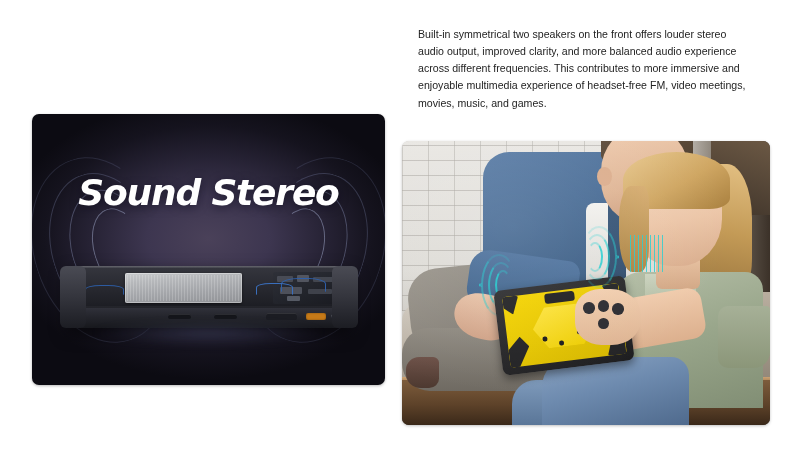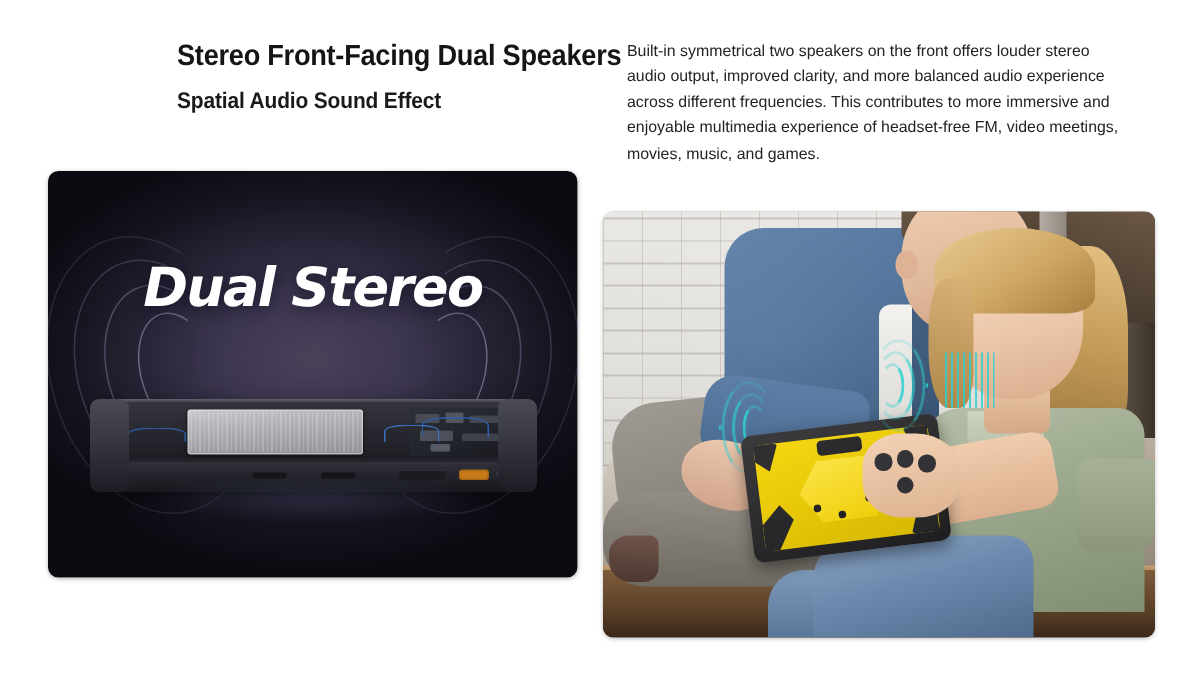--- a/index.html
+++ b/index.html
@@ -315,24 +315,20 @@
     background: repeating-linear-gradient(90deg, rgba(34,206,208,0.9) 0 1.5px, transparent 1.5px 4px);
     opacity: 0.9; }
   .photo-soft { position: absolute; inset: 0; pointer-events: none;
     background: radial-gradient(ellipse at 30% 30%, rgba(255,255,255,0.10), transparent 60%); }
 </style>
 </head>
 <body>
 
 <div class="page">
 
-  <div class="heading-block">
-    <div class="title">Stereo Front-Facing Dual Speakers</div>
-    <div class="subtitle">Spatial Audio Sound Effect</div>
-  </div>
 
   <p class="body-copy">Built-in symmetrical two speakers on the front offers louder stereo audio output, improved clarity, and more balanced audio experience across different frequencies. This contributes to more immersive and enjoyable multimedia experience of headset-free FM, video meetings, movies, music, and games.</p>
 
   <div class="product-panel">
     <div class="panel-inner">
 
       <div class="wave-group left">
         <span class="arc a1"></span>
           <span class="arc a2"></span>
         <span class="arc a3"></span>
@@ -366,21 +362,21 @@
           <span class="edge-port p2"></span>
           <span class="edge-port p3"></span>
           <span class="edge-port p4"></span>
           <span class="edge-port p5"></span>
         </div>
         <div class="speaker-end l"></div>
         <div class="speaker-end r"></div>
         <div class="device-glow"></div>
       </div>
 
-      <div class="panel-text top">Dual Stereo</div>
+      <div class="panel-text top">Sound Stereo</div>
     </div>
   </div>
 
   <div class="photo">
     <div class="ph wall"></div>
     <div class="ph stones"></div>
     <div class="ph wall-dark-right"></div>
     <div class="ph beam"></div>
     <div class="ph sofa"></div>
     <div class="ph sofa2"></div>

